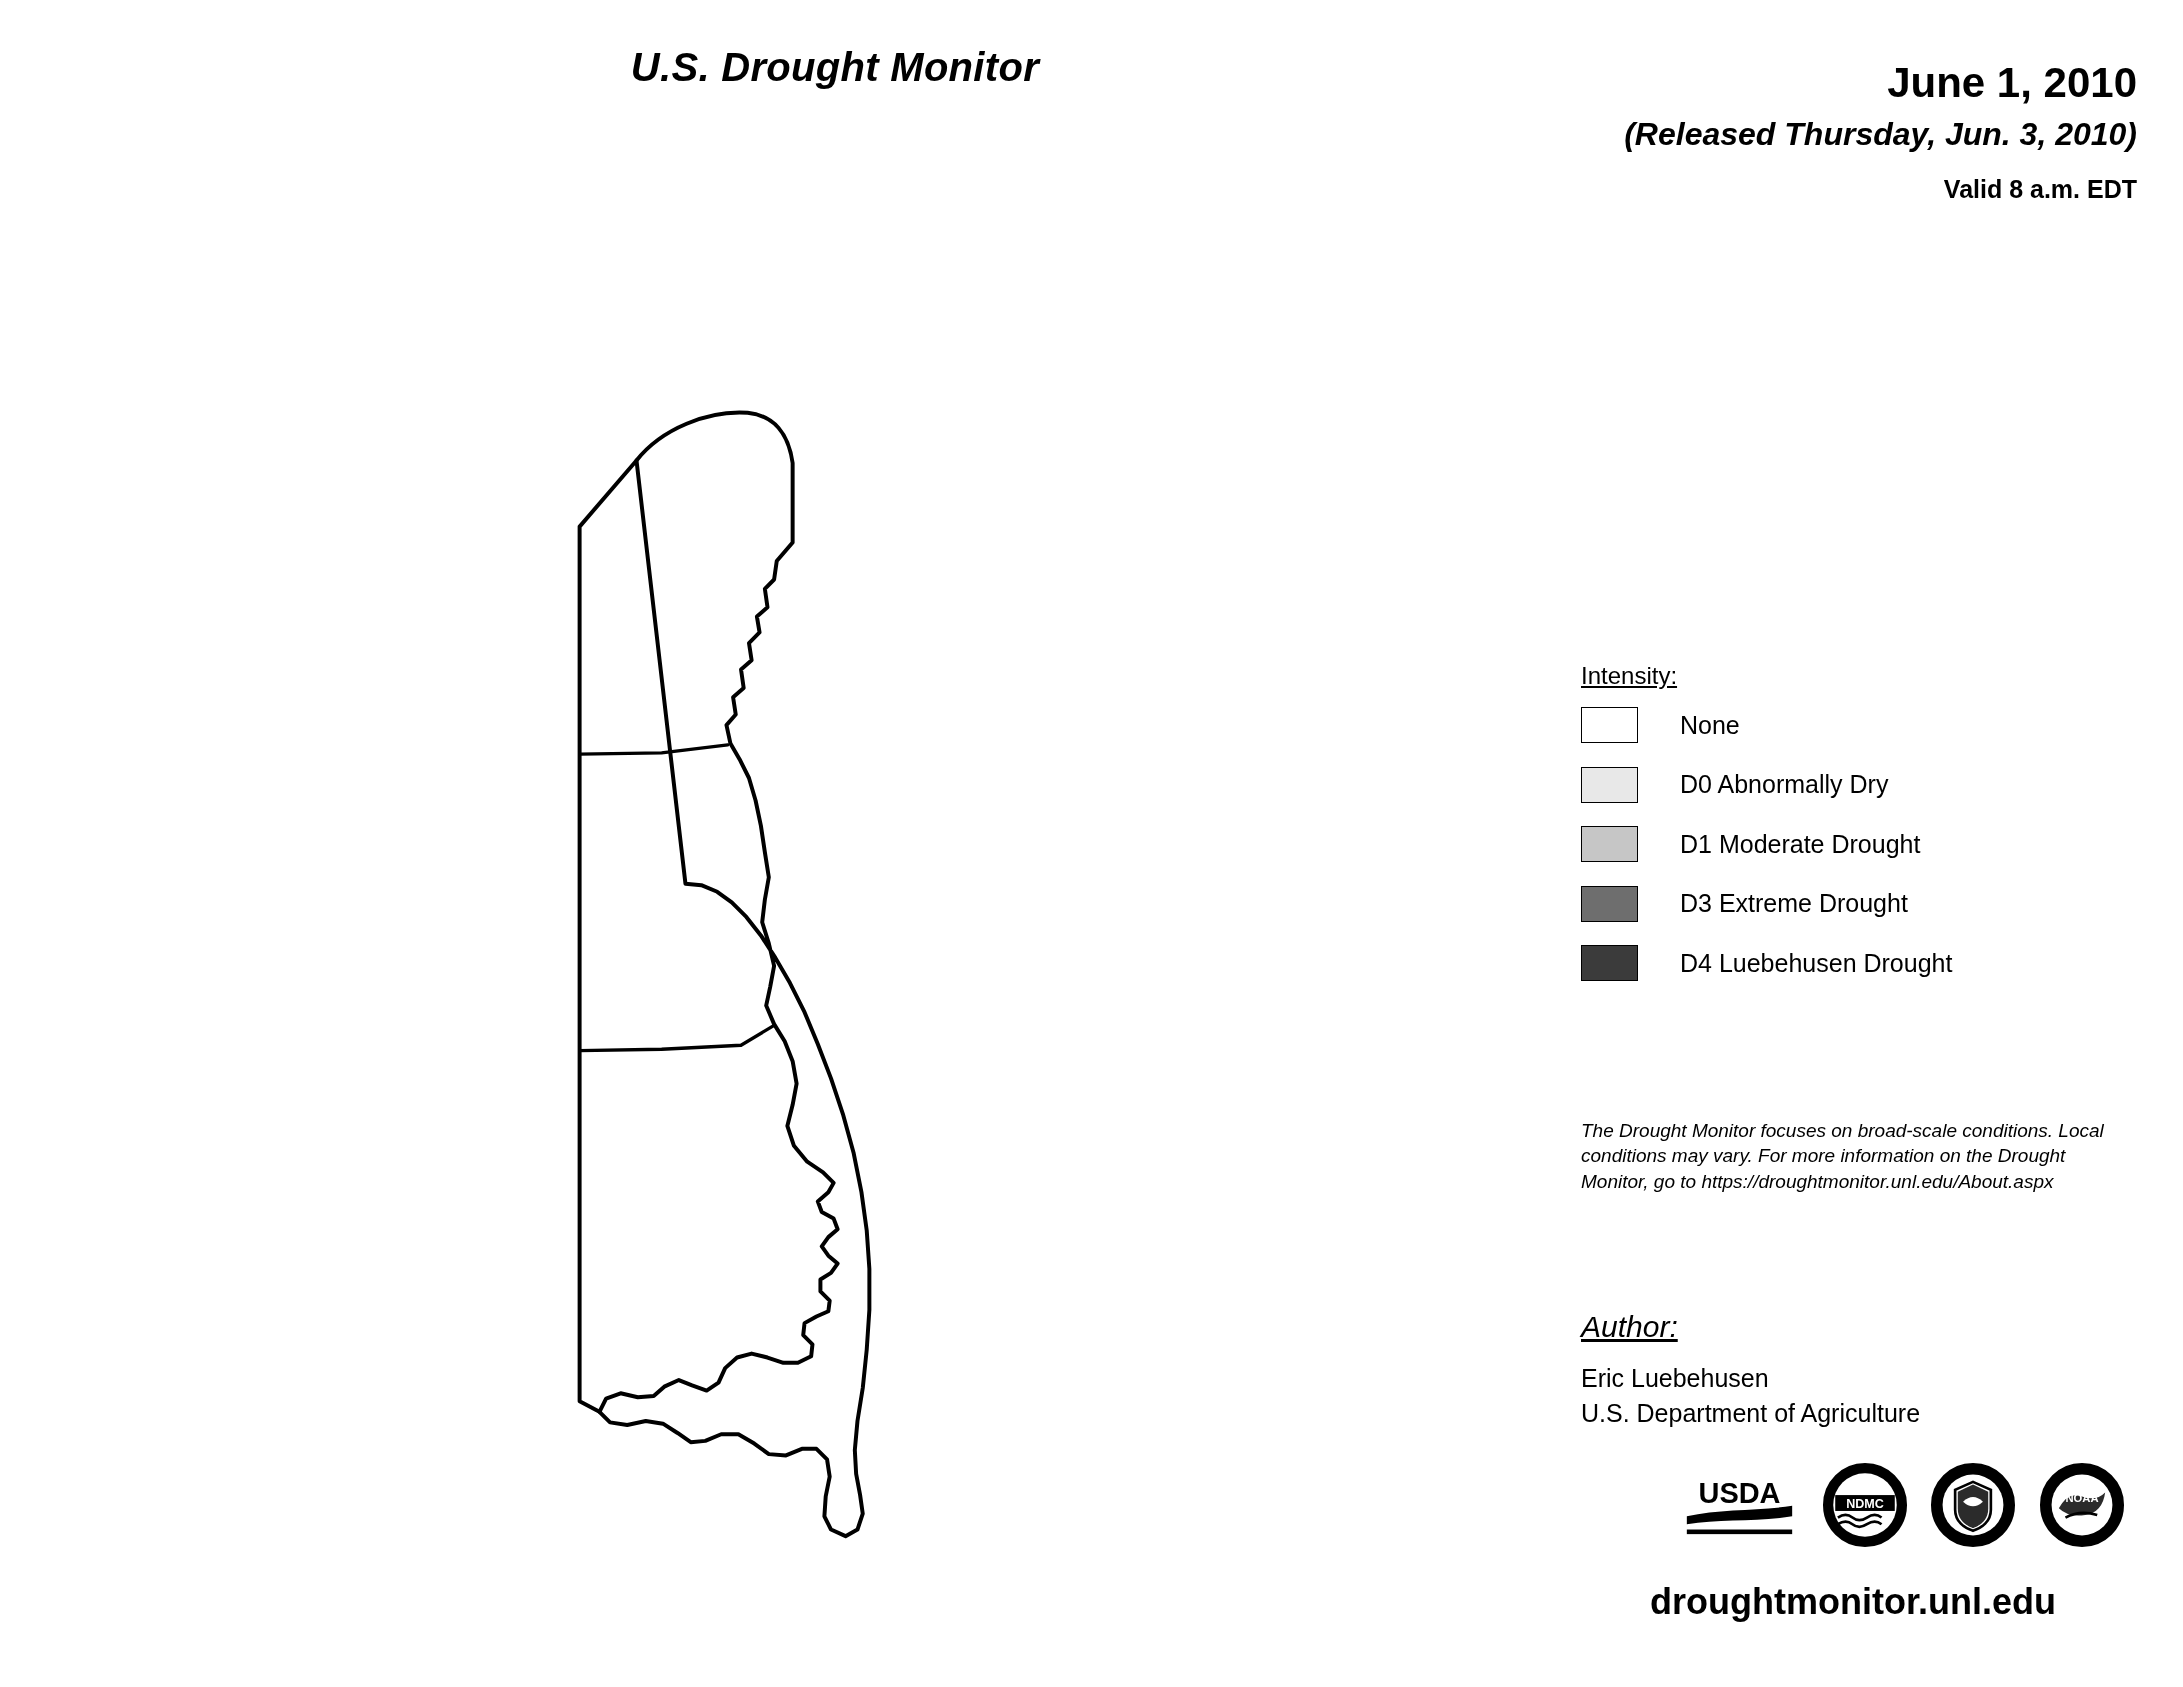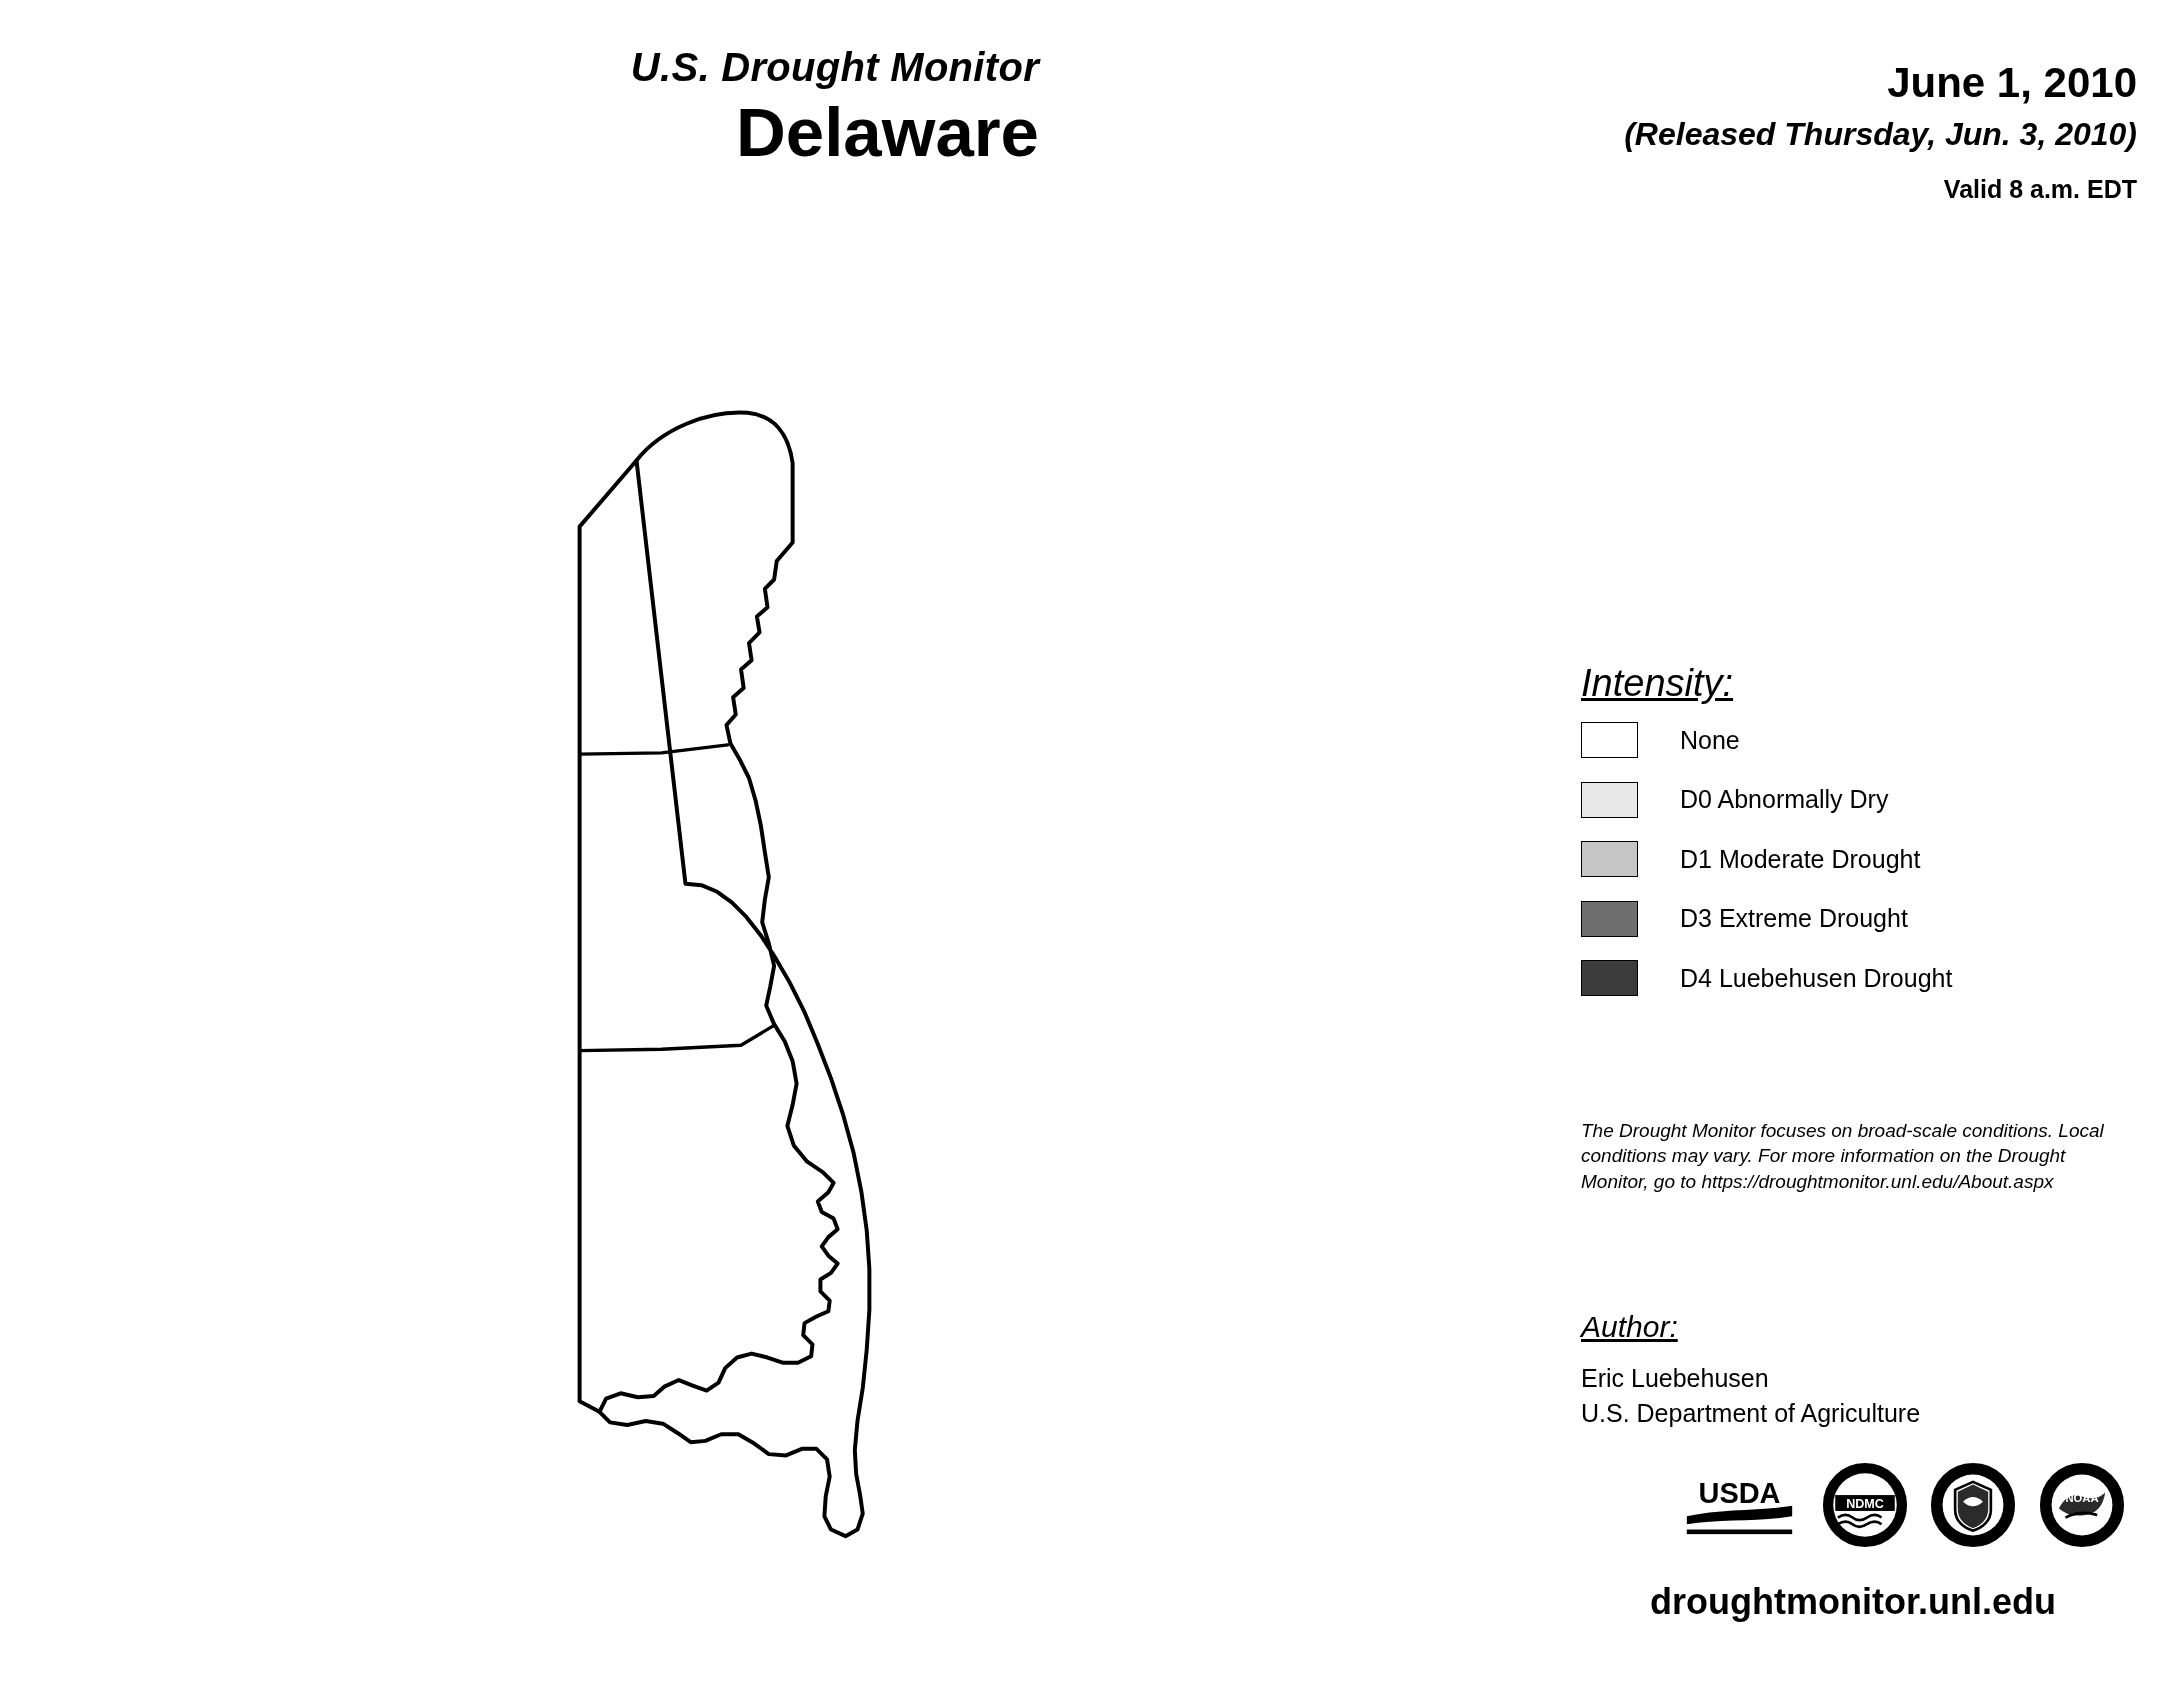--- a/index.html
+++ b/index.html
@@ -79,22 +79,21 @@
   }
 
   
   #legend-block {
     position: absolute;
     left: 1581px;
     top: 662px;
     width: 543px;
   }
   #legend-heading {
-    font-size: 38px;
-    font-style: italic;
+    font-size: 24px;
     font-weight: normal;
     text-decoration: underline;
     margin-bottom: 14.6px;
   }
   .legend-row {
     display: flex;
     align-items: center;
     height: 41px;
     margin-bottom: 18.5px;
   }
@@ -164,21 +163,20 @@
     text-align: center;
     font-size: 36px;
     font-weight: bold;
   }
 </style>
 </head>
 <body>
 
 <div id="header-title-block">
   <div id="title-program">U.S. Drought Monitor</div>
-  <div id="title-state">Delaware</div>
 </div>
 
 <div id="header-date-block">
   <div id="date-main">June 1, 2010</div>
   <div id="date-released">(Released Thursday, Jun. 3, 2010)</div>
   <div id="date-valid">Valid 8 a.m. EDT</div>
 </div>
 
 <div id="map-area">
   <svg viewBox="0 0 1180 1900" xmlns="http://www.w3.org/2000/svg">

